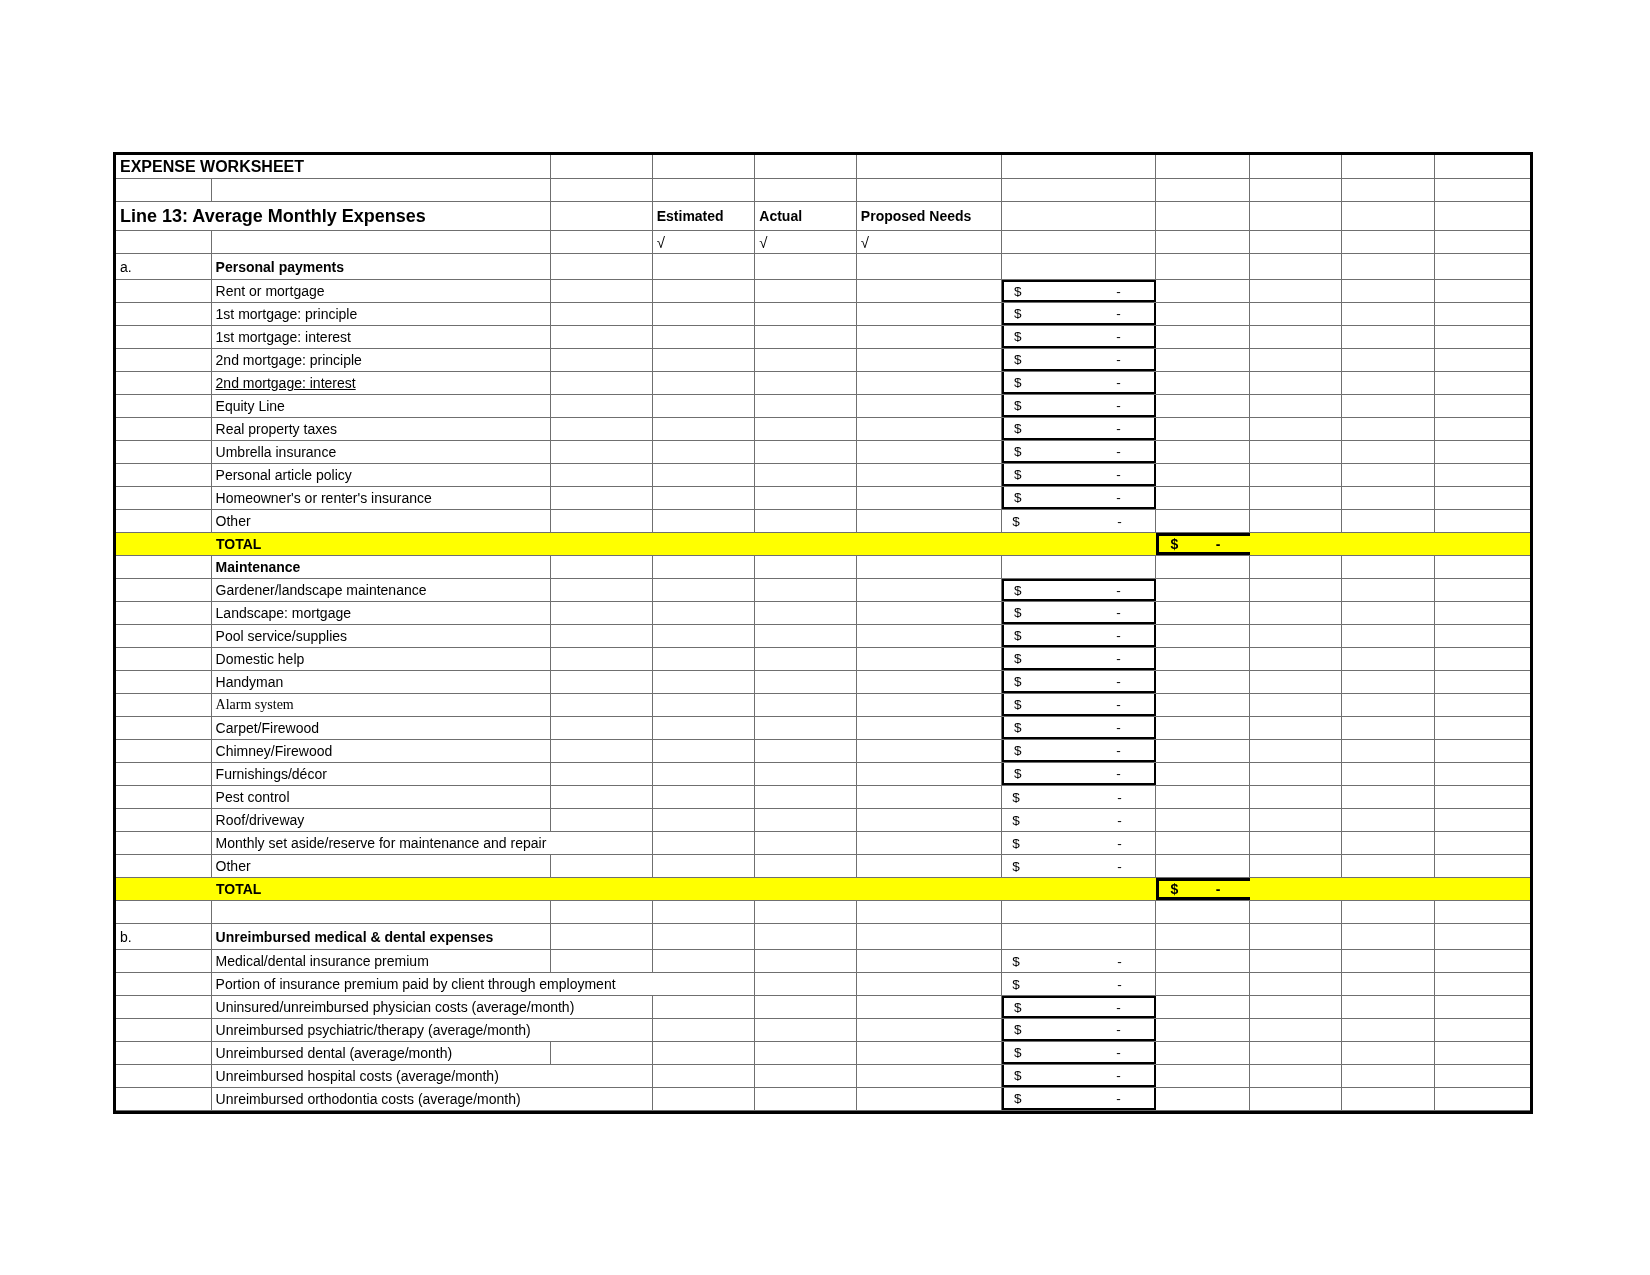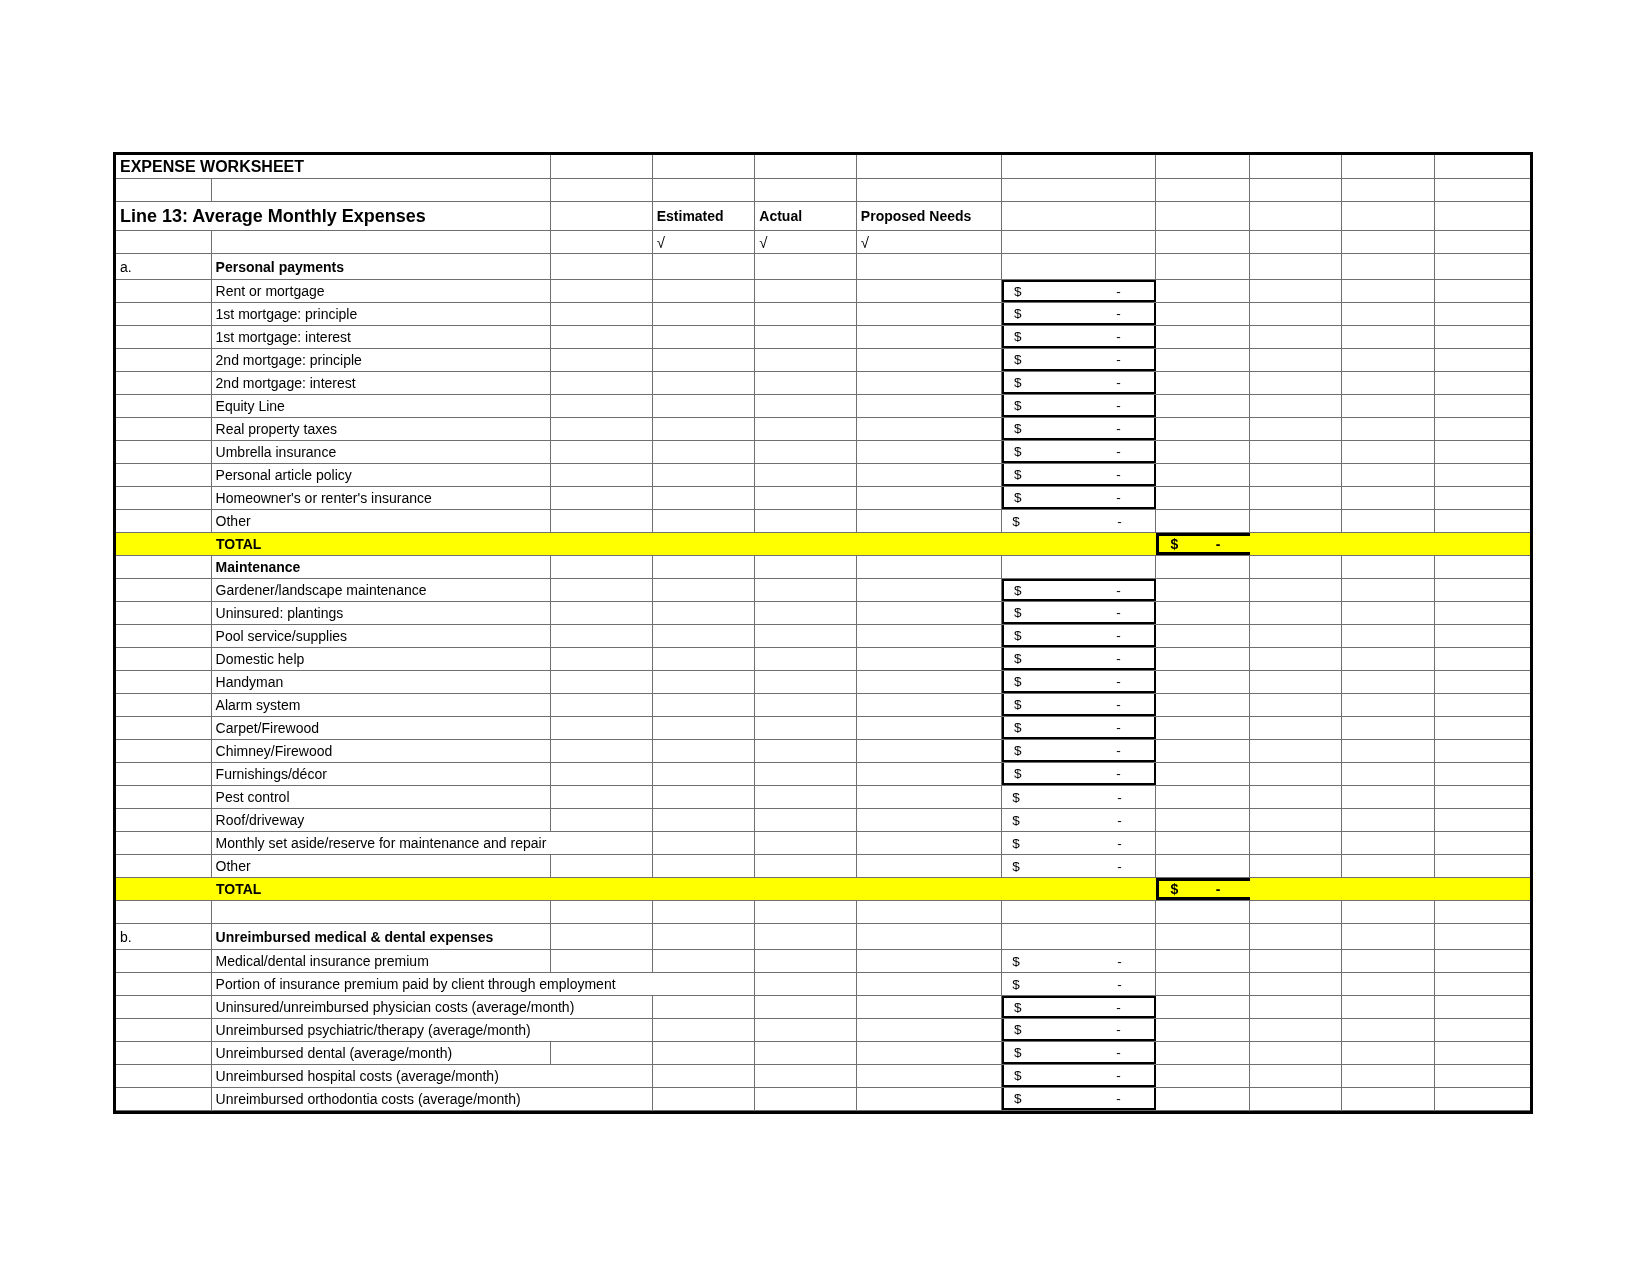--- a/index.html
+++ b/index.html
@@ -168,21 +168,21 @@
           <span>$</span>
           <span>-</span>
         </div>
         <div class="cell" style="width: 95px;"></div>
         <div class="cell" style="width: 92px;"></div>
         <div class="cell" style="width: 94px;"></div>
         <div class="cell last" style="width: 95px;"></div>
       </div>
       <div class="row r-item">
         <div class="cell" style="width: 96px;"></div>
-        <div class="cell pad t-item" style="width: 341px;">2nd mortgage: interest</div>
+        <div class="cell pad t-item" style="width: 341px; text-decoration: underline;">2nd mortgage: interest</div>
         <div class="cell" style="width: 102px;"></div>
         <div class="cell" style="width: 103px;"></div>
         <div class="cell" style="width: 102px;"></div>
         <div class="cell" style="width: 146px;"></div>
         <div class="cell amount boxed cont" style="width: 154px;">
           <span>$</span>
           <span>-</span>
         </div>
         <div class="cell" style="width: 95px;"></div>
         <div class="cell" style="width: 92px;"></div>
@@ -319,21 +319,21 @@
           <span>$</span>
           <span>-</span>
         </div>
         <div class="cell" style="width: 95px;"></div>
         <div class="cell" style="width: 92px;"></div>
         <div class="cell" style="width: 94px;"></div>
         <div class="cell last" style="width: 95px;"></div>
       </div>
       <div class="row r-item">
         <div class="cell" style="width: 96px;"></div>
-        <div class="cell pad t-item" style="width: 341px;">Uninsured: plantings</div>
+        <div class="cell pad t-item" style="width: 341px;">Landscape: mortgage</div>
         <div class="cell" style="width: 102px;"></div>
         <div class="cell" style="width: 103px;"></div>
         <div class="cell" style="width: 102px;"></div>
         <div class="cell" style="width: 146px;"></div>
         <div class="cell amount boxed cont" style="width: 154px;">
           <span>$</span>
           <span>-</span>
         </div>
         <div class="cell" style="width: 95px;"></div>
         <div class="cell" style="width: 92px;"></div>
@@ -383,21 +383,21 @@
           <span>$</span>
           <span>-</span>
         </div>
         <div class="cell" style="width: 95px;"></div>
         <div class="cell" style="width: 92px;"></div>
         <div class="cell" style="width: 94px;"></div>
         <div class="cell last" style="width: 95px;"></div>
       </div>
       <div class="row r-item">
         <div class="cell" style="width: 96px;"></div>
-        <div class="cell pad t-item" style="width: 341px;">Alarm system</div>
+        <div class="cell pad t-item" style="width: 341px; font-family: Liberation Serif, serif;">Alarm system</div>
         <div class="cell" style="width: 102px;"></div>
         <div class="cell" style="width: 103px;"></div>
         <div class="cell" style="width: 102px;"></div>
         <div class="cell" style="width: 146px;"></div>
         <div class="cell amount boxed cont" style="width: 154px;">
           <span>$</span>
           <span>-</span>
         </div>
         <div class="cell" style="width: 95px;"></div>
         <div class="cell" style="width: 92px;"></div>

